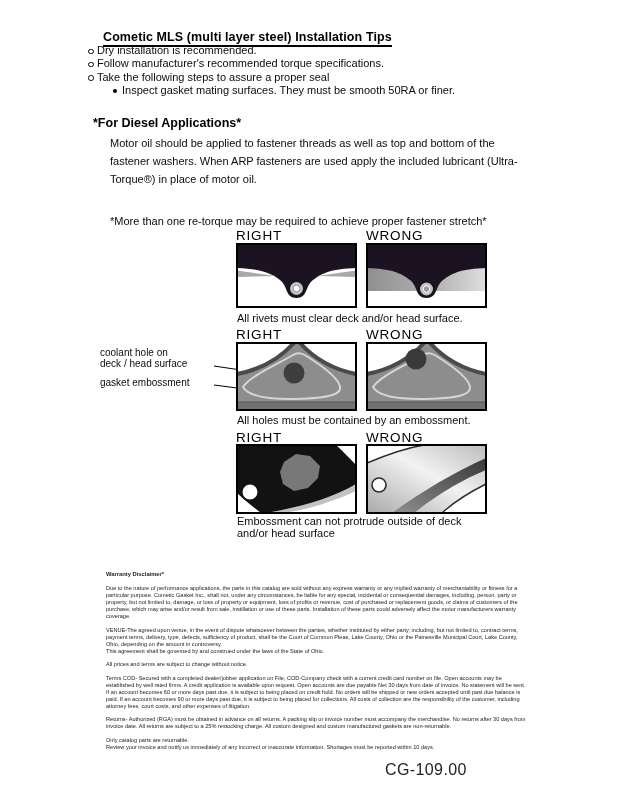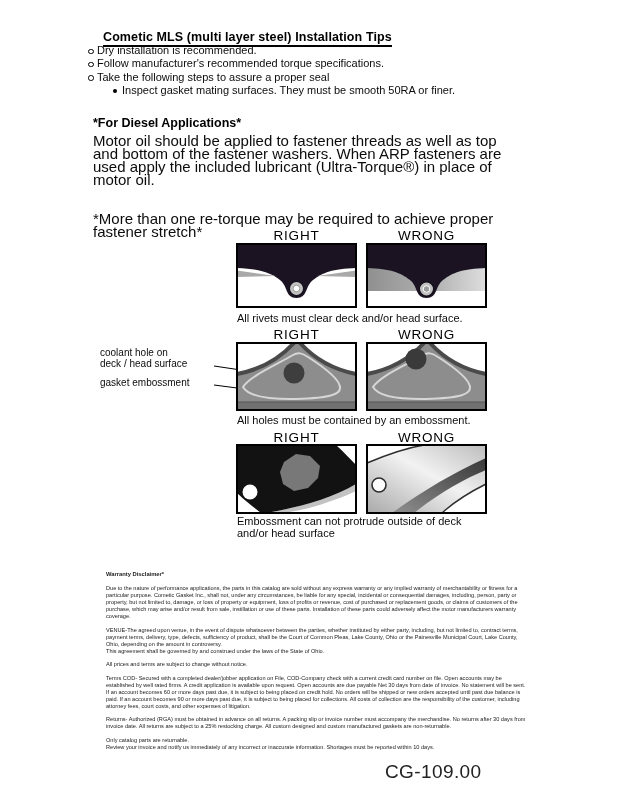--- a/index.html
+++ b/index.html
@@ -13,31 +13,31 @@
     border-bottom:2px solid #000;padding-bottom:1px;letter-spacing:.1px;white-space:nowrap;
   }
   .bullets{left:88px;top:44px;font-size:11px;line-height:13.4px;color:#0c0c0c;width:440px;}
   .b-row{position:relative;padding-left:9px;white-space:nowrap;}
   .b-row::before{
     content:"";position:absolute;left:0;top:4.5px;width:3.5px;height:3.5px;
     border:1px solid #000;border-radius:50%;
   }
   .b-row.sub{margin-left:25px;}
   .b-row.sub::before{background:#000;border:none;width:4px;height:4px;top:5px;}
-  .para{left:93px;font-size:15px;line-height:13px;color:#0c0c0c;width:424px;}
+  .para{left:110px;font-size:11px;line-height:18px;color:#0c0c0c;width:424px;}
   .h2{left:93px;font-size:12.5px;font-weight:bold;color:#000;}
-  .fig-label{width:121px;text-align:center;font-size:13.5px;letter-spacing:.8px;color:#000;}
+  .fig-label{width:121px;font-size:13.5px;letter-spacing:.8px;color:#000;}
   .fig-box{width:121px;}
   .fig-box svg{display:block;}
   .caption{left:237px;font-size:11px;color:#0c0c0c;line-height:12.5px;}
   .callout{left:100px;width:112px;font-size:10px;line-height:11px;color:#0c0c0c;}
   .fineprint{left:106px;top:571px;width:424px;font-size:5.6px;line-height:7px;color:#1c1c1c;}
   .fineprint .fp-h{font-weight:bold;font-size:5.8px;margin-bottom:7px;}
   .fineprint .fp-p{margin:0 0 6.5px 0;white-space:pre-line;}
-  .page-code{left:385px;top:761px;font-size:19px;letter-spacing:.4px;color:#222;}
+  .page-code{left:385px;top:761px;font-size:16px;letter-spacing:.4px;color:#222;}
 </style>
 </head>
 <body>
 
 <div class="page">
 
   <div class="abs title">Cometic MLS (multi layer steel) Installation Tips</div>
 
   <div class="abs bullets">
     <div class="b-row">Dry installation is recommended.</div>

